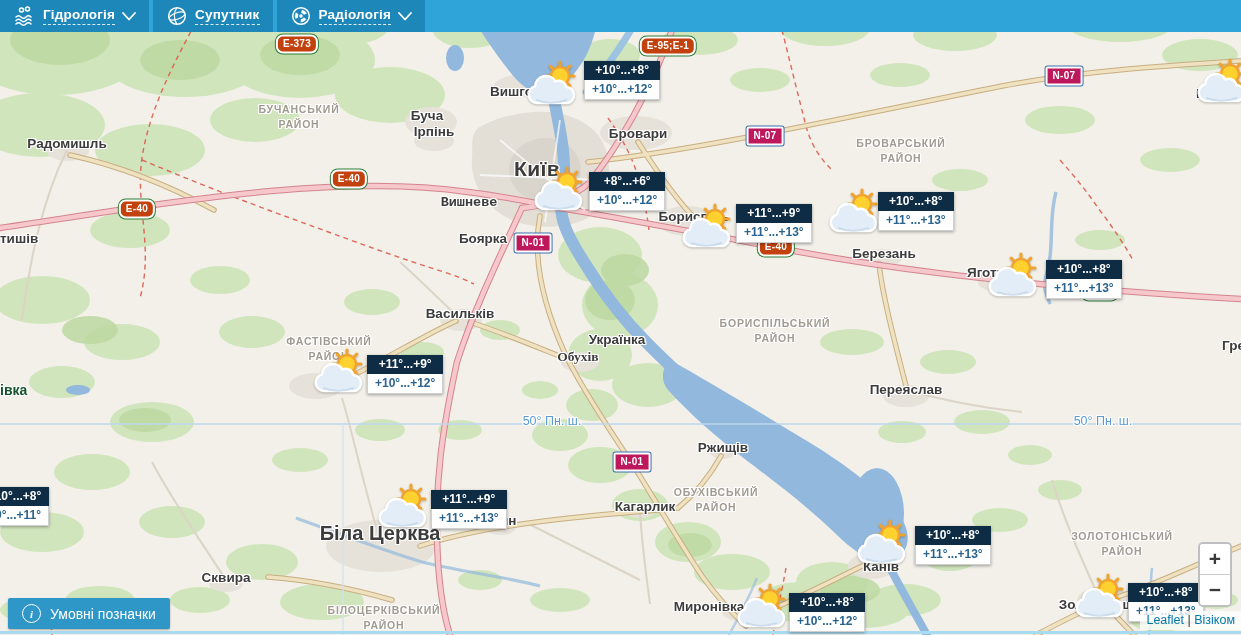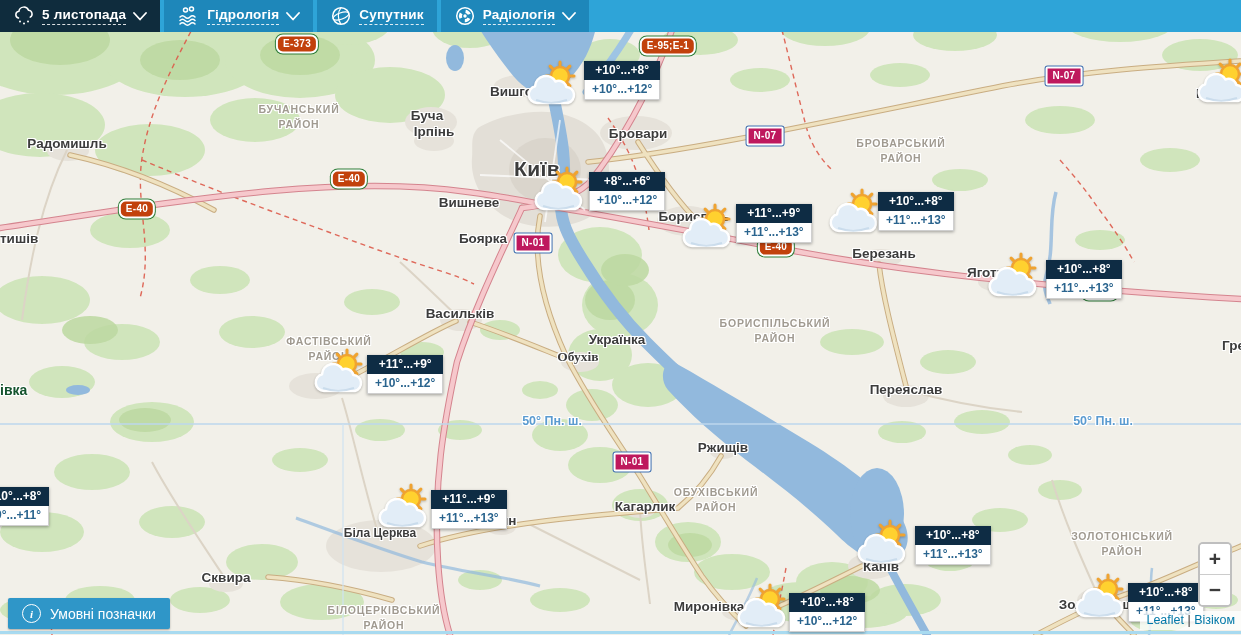--- a/index.html
+++ b/index.html
@@ -21,30 +21,30 @@
   #map{position:absolute;inset:0;cursor:grab;}
   #terrain{position:absolute;left:0;top:0;}
   #map-layer{position:absolute;inset:0;}
 
   .halo{text-shadow:1px 0 0 #fff,-1px 0 0 #fff,0 1px 0 #fff,0 -1px 0 #fff,
         1px 1px 0 #fff,-1px -1px 0 #fff,1px -1px 0 #fff,-1px 1px 0 #fff;}
 
   .city{position:absolute;transform:translate(-50%,-50%);white-space:nowrap;
         color:#3c3c3c;font-size:13.5px;font-weight:700;z-index:5;}
   .city.xl{font-size:21px;letter-spacing:.4px;}
-  .city.lg{font-size:12px;text-align:center;}
+  .city.lg{font-size:20px;text-align:center;}
   .city.sm{font-size:14px;color:#14532d;}
   .city.anchor-left{transform:translate(0,-50%);}
 
   .district{position:absolute;transform:translate(-50%,-50%);text-align:center;
             color:#a09a90;font-size:10.5px;font-weight:700;letter-spacing:.8px;
             line-height:1.4;white-space:nowrap;z-index:4;}
 
   .grat{position:absolute;transform:translate(-50%,-50%);color:#5b9bd0;
-        font-size:12.5px;font-weight:700;z-index:4;white-space:nowrap;}
+        font-size:12.5px;font-weight:400;z-index:4;white-space:nowrap;}
 
   .sign{position:absolute;transform:translate(-50%,-50%);color:#fff;font-size:10px;
         font-weight:700;letter-spacing:.3px;padding:1px 5px 2px;border:2px solid #fff;
         border-radius:2px;white-space:nowrap;z-index:6;line-height:1.2;}
   .sign.e{background:#c2410c;box-shadow:0 0 0 1px #2e7d39;border-radius:7px;}
   .sign.n{background:#be185d;box-shadow:0 0 0 1px #3f6fb0;}
 
   .marker{position:absolute;left:0;top:0;z-index:10;}
   .wicon{position:absolute;width:60px;height:48px;z-index:11;
          filter:drop-shadow(0 1px 1px rgba(0,0,0,.25));}
@@ -317,21 +317,21 @@
           <div>РАЙОН</div>
         </div>
         <div class="city halo " style="left: 67px; top: 143px;">Радомишль</div>
         <div class="city halo anchor-left" style="left: 0px; top: 238px;">тишів</div>
         <div class="city halo sm anchor-left" style="left: 0px; top: 390px;">івка</div>
         <div class="city halo " style="left: 427px; top: 115px;">Буча</div>
         <div class="city halo " style="left: 434px; top: 131px;">Ірпінь</div>
         <div class="city halo " style="left: 524px; top: 91px;">Вишгород</div>
         <div class="city halo xl" style="left: 537px; top: 169px;">Київ</div>
         <div class="city halo " style="left: 638px; top: 133px;">Бровари</div>
-        <div class="city halo " style="left: 469px; top: 202px;">Вишневе</div>
+        <div class="city halo " style="left: 469px; top: 202px; font-family: Liberation Mono, monospace;">Вишневе</div>
         <div class="city halo " style="left: 483px; top: 238px;">Боярка</div>
         <div class="city halo " style="left: 694px; top: 216px;">Бориспіль</div>
         <div class="city halo " style="left: 884px; top: 253px;">Березань</div>
         <div class="city halo " style="left: 990px; top: 272px;">Яготин</div>
         <div class="city halo " style="left: 460px; top: 313px;">Васильків</div>
         <div class="city halo " style="left: 617px; top: 339px;">Українка</div>
         <div class="city halo " style="left: 578px; top: 357px; font-family: Liberation Serif, serif;">Обухів</div>
         <div class="city halo " style="left: 906px; top: 389px;">Переяслав</div>
         <div class="city halo " style="left: 723px; top: 447px;">Ржищів</div>
         <div class="city halo " style="left: 638px; top: 506px; padding-left: 14px;">Кагарлик</div>
@@ -607,34 +607,20 @@
       <circle cx="36" cy="17" r="9" fill="#ffd12f" stroke="#f0a330" stroke-width="2.5"></circle>
       <path d="M13,44 a8.5,8.5 0 0 1 -2,-16.7 a11,11 0 0 1 20.5,-4.8 a8,8 0 0 1 10.8,5.4 a8.2,8.2 0 0 1 1.7,16.1 z" fill="#e2edf7" stroke="#ffffff" stroke-width="2.5" stroke-linejoin="round"></path>
       <path d="M12,41 q15,5.5 31,0" stroke="#c3d7e8" stroke-width="2" fill="none" opacity=".8"></path>
     </svg>
   </div>
         </div>
       </div>
   </div>
 
   <div class="topbar">
-    <div class="tab dark">
-      <svg width="22" height="22" viewBox="0 0 22 22">
-        <path d="M5.5,13 a3.4,3.4 0 0 1 0.4,-6.7 a5,5 0 0 1 9.6,-1 a3.7,3.7 0 0 1 1.7,6.9" fill="none" stroke="#fff" stroke-width="1.5" stroke-linecap="round"></path>
-        <g fill="#fff">
-            <circle cx="7" cy="16.5" r="1"></circle>
-            <circle cx="11" cy="18.5" r="1"></circle>
-            <circle cx="15" cy="16.5" r="1"></circle>
-          </g>
-      </svg>
-      <span class="tab-label">5 листопада</span>
-      <svg width="14" height="9" viewBox="0 0 14 9">
-        <polyline points="1,1 7,7.5 13,1" fill="none" stroke="#fff" stroke-width="1.8" stroke-linecap="round" stroke-linejoin="round"></polyline>
-      </svg>
-    </div>
     <div class="tab">
       <svg width="23" height="22" viewBox="0 0 23 22">
         <g fill="none" stroke="#fff" stroke-width="1.5" stroke-linecap="round">
           <circle cx="8.5" cy="5" r="2"></circle>
             <circle cx="14.5" cy="4" r="2"></circle>
           <path d="M3,12 q2.5,-2.5 5,0 t5,0 t5,0"></path>
           <path d="M3,15.5 q2.5,-2.5 5,0 t5,0 t5,0"></path>
           <path d="M3,19 q2.5,-2.5 5,0 t5,0 t5,0"></path>
         </g>
       </svg>

